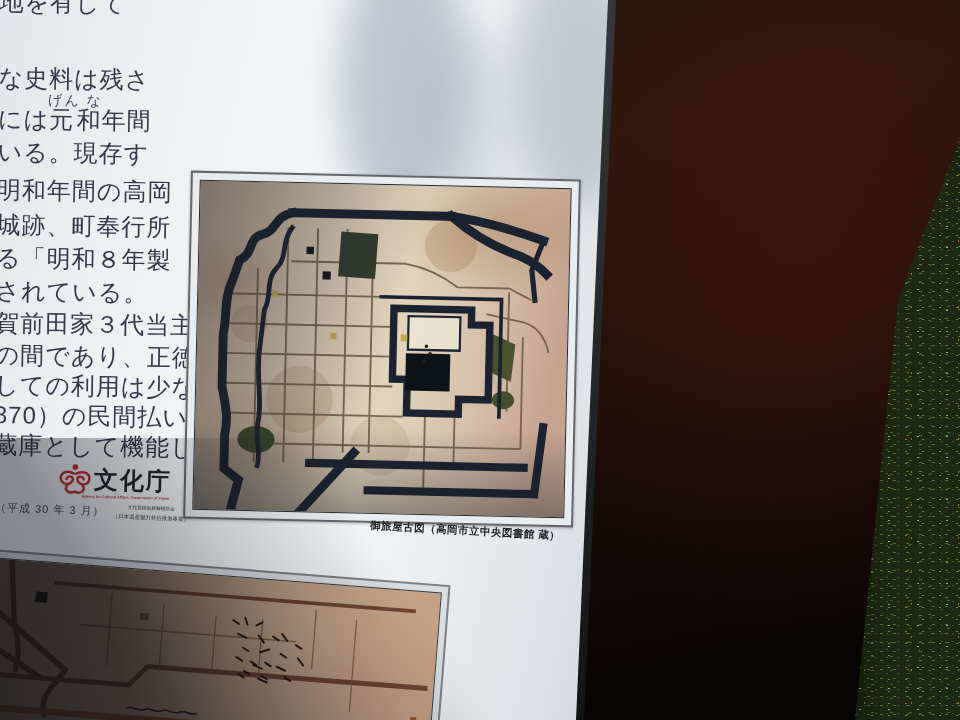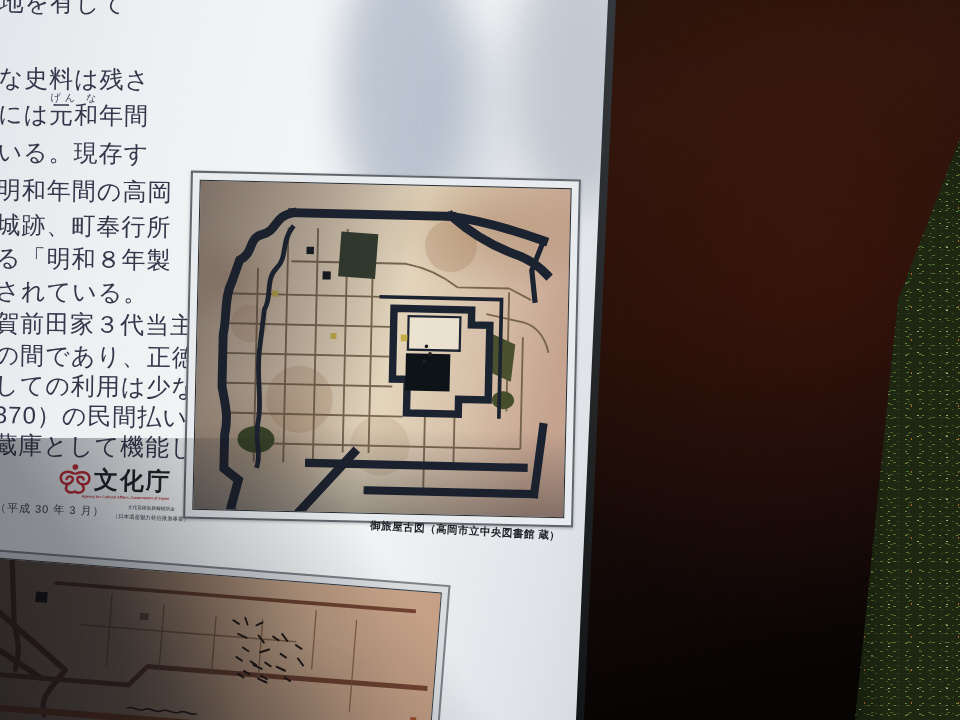--- a/index.html
+++ b/index.html
@@ -12,21 +12,21 @@
     background:linear-gradient(103deg,#e3e6ea 0%,#edeff2 18%,#f4f5f6 40%,#f0f2f4 60%,#e0e4e8 80%,#cdd2d9 97%);padding-left:12px;}
   .refl{position:absolute;border-radius:50%;filter:blur(20px);z-index:2;}
   .refl-a{left:340px;top:-60px;width:130px;height:290px;background:#72859f;opacity:.42;}
   .refl-b{left:510px;top:-50px;width:130px;height:260px;background:#8c97a6;opacity:.40;}
   .refl-c{left:430px;top:30px;width:80px;height:200px;background:#9fabbd;opacity:.25;}
 
   
   .sign-text{position:absolute;left:-4px;top:0;width:280px;height:520px;z-index:3;
     transform:rotate(0.8deg);color:#33374a;font-size:24px;letter-spacing:1px;font-weight:500;}
   .t-line{position:absolute;left:0;white-space:nowrap;}
-  ruby rt{font-size:10px;letter-spacing:2px;color:#3d415a;font-weight:400;}
+  ruby rt{font-size:14px;letter-spacing:2px;color:#3d415a;font-weight:400;}
 
   
   .agency{position:absolute;left:56px;top:464px;z-index:3;transform:rotate(1.5deg);width:170px;}
   .agency-row{display:flex;align-items:center;}
   .agency-mark{width:38px;height:34px;flex:0 0 auto;}
   .agency-name{font-size:24px;color:#1f2126;letter-spacing:2px;font-weight:600;}
   .agency-en{margin-top:-2px;margin-left:26px;font-size:6px;color:#b5373c;white-space:nowrap;
     transform:scale(0.62);transform-origin:left top;font-weight:600;}
   .grant{position:absolute;left:102px;top:505px;z-index:3;transform:rotate(2.5deg);
     color:#34373d;text-align:center;line-height:1.5;white-space:nowrap;}

